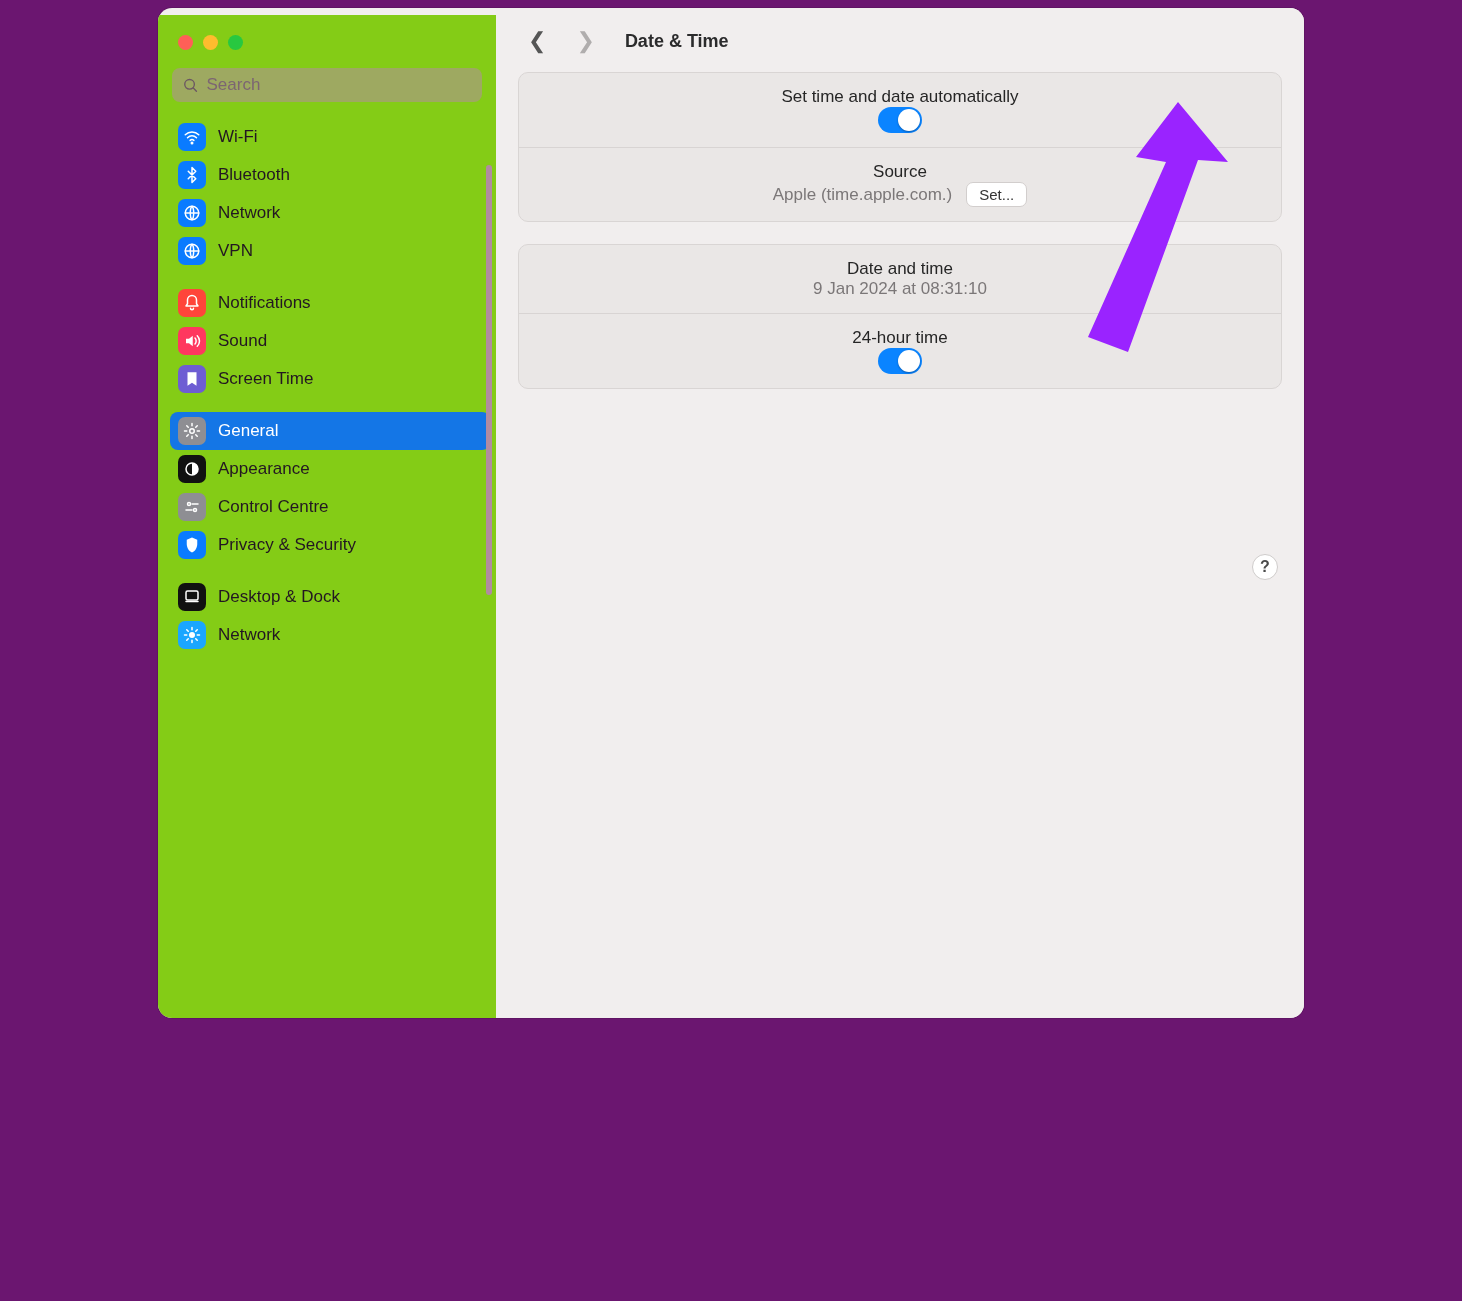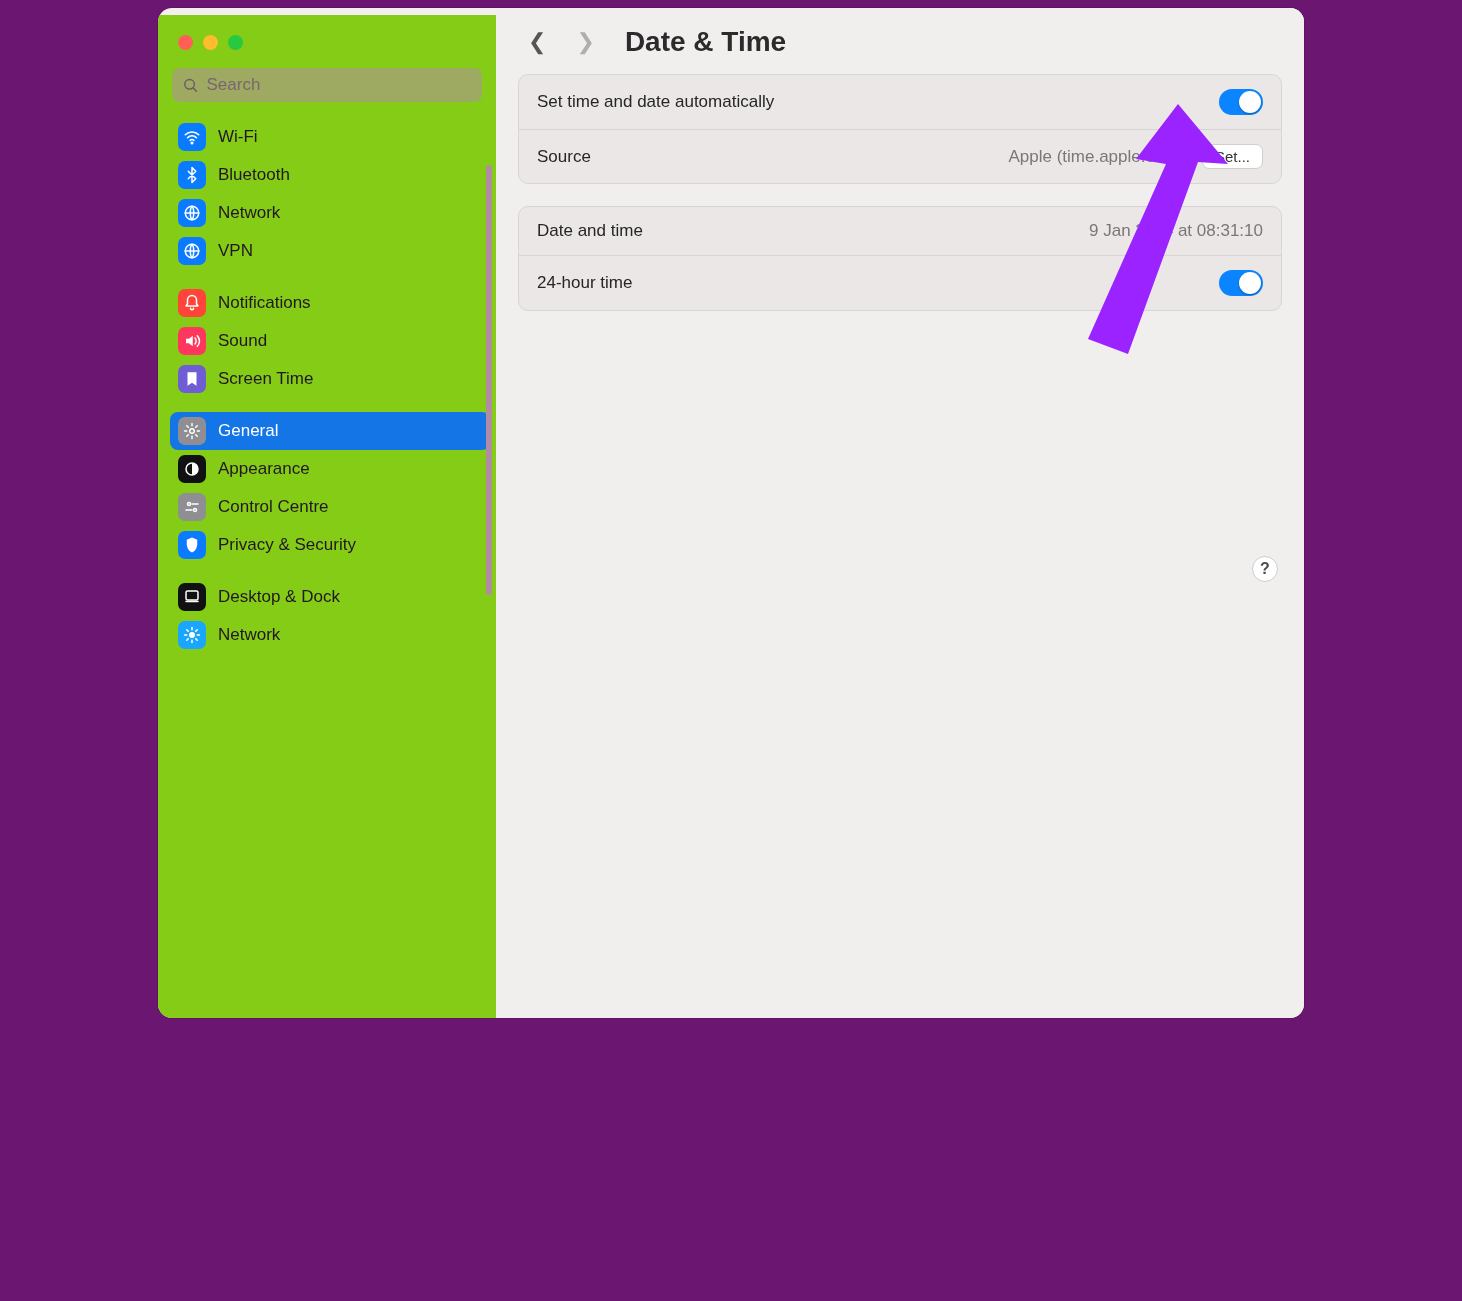--- a/index.html
+++ b/index.html
@@ -82,35 +82,36 @@
   .nav-label{font-size:17px;}
 
   
   .main { flex:1; background:#f1eeee; display:flex; flex-direction:column;}
   .toolbar{
     display:flex; align-items:center; gap:18px;
     padding:18px 26px 16px 26px;
   }
   .navbtn{ color:#b0adad; font-size:22px; padding:2px 6px; cursor:pointer; }
   .navbtn.enabled{ color:#555; }
-  .title{ font-size:28px; font-weight:700; color:#2b2b2c; margin-left:6px;}
+  .title{ font-size:18px; font-weight:700; color:#2b2b2c; margin-left:6px;}
 
   .content { padding: 0 22px; overflow:auto; flex:1; position:relative;}
 
   .group{
     background:#eae7e6;
     border:1px solid #d9d5d4;
     border-radius:10px;
     margin-bottom:22px;
     overflow:hidden;
   }
   .row{
     display:flex; align-items:center; justify-content:space-between;
     padding:14px 18px;
     border-top:1px solid #d8d4d3;
+    flex-direction:column;
   }
   .row:first-child{ border-top:none; }
   .row .k{font-size:17px; color:#262626;}
   .row .v{font-size:17px; color:#7b7778;}
   .row .vright{display:flex; align-items:center; gap:14px;}
   .setbtn{
     background:#fff; border:1px solid #d2cecd; border-radius:7px;
     padding:3px 12px; font-size:15px; color:#333; cursor:pointer;
   }
 

